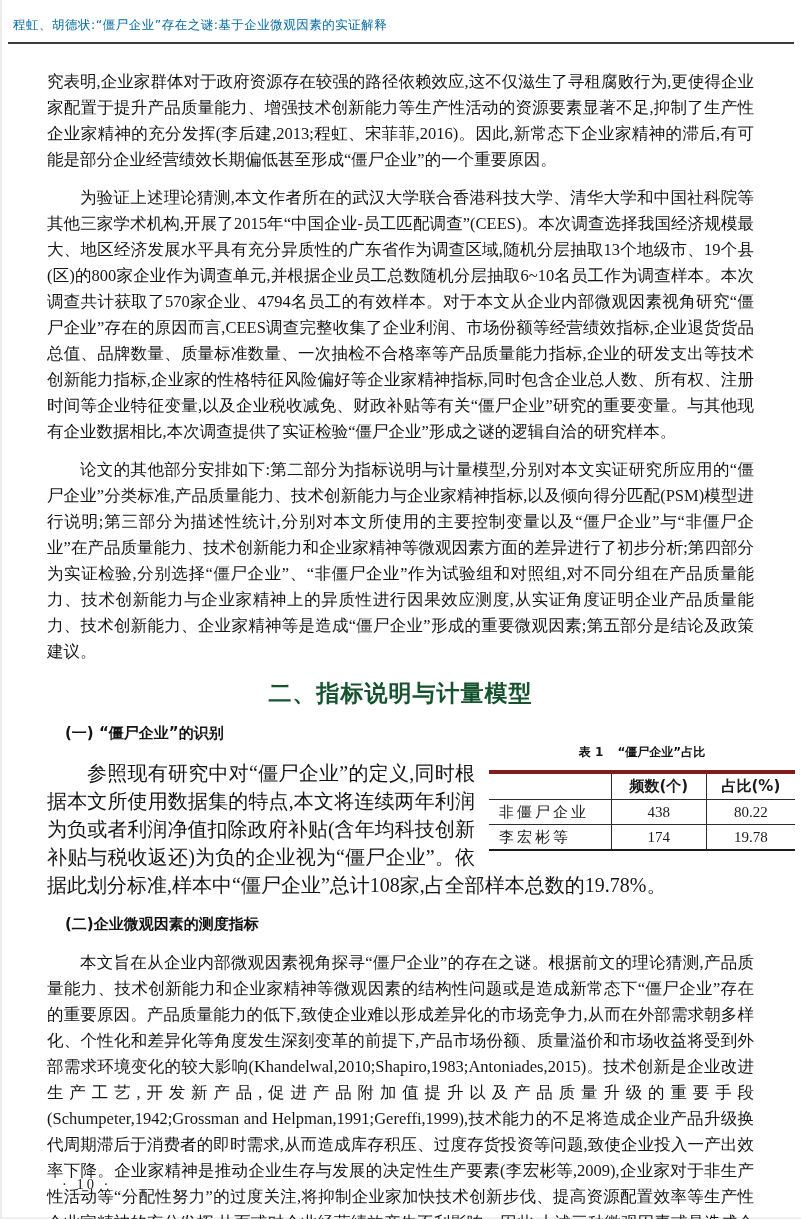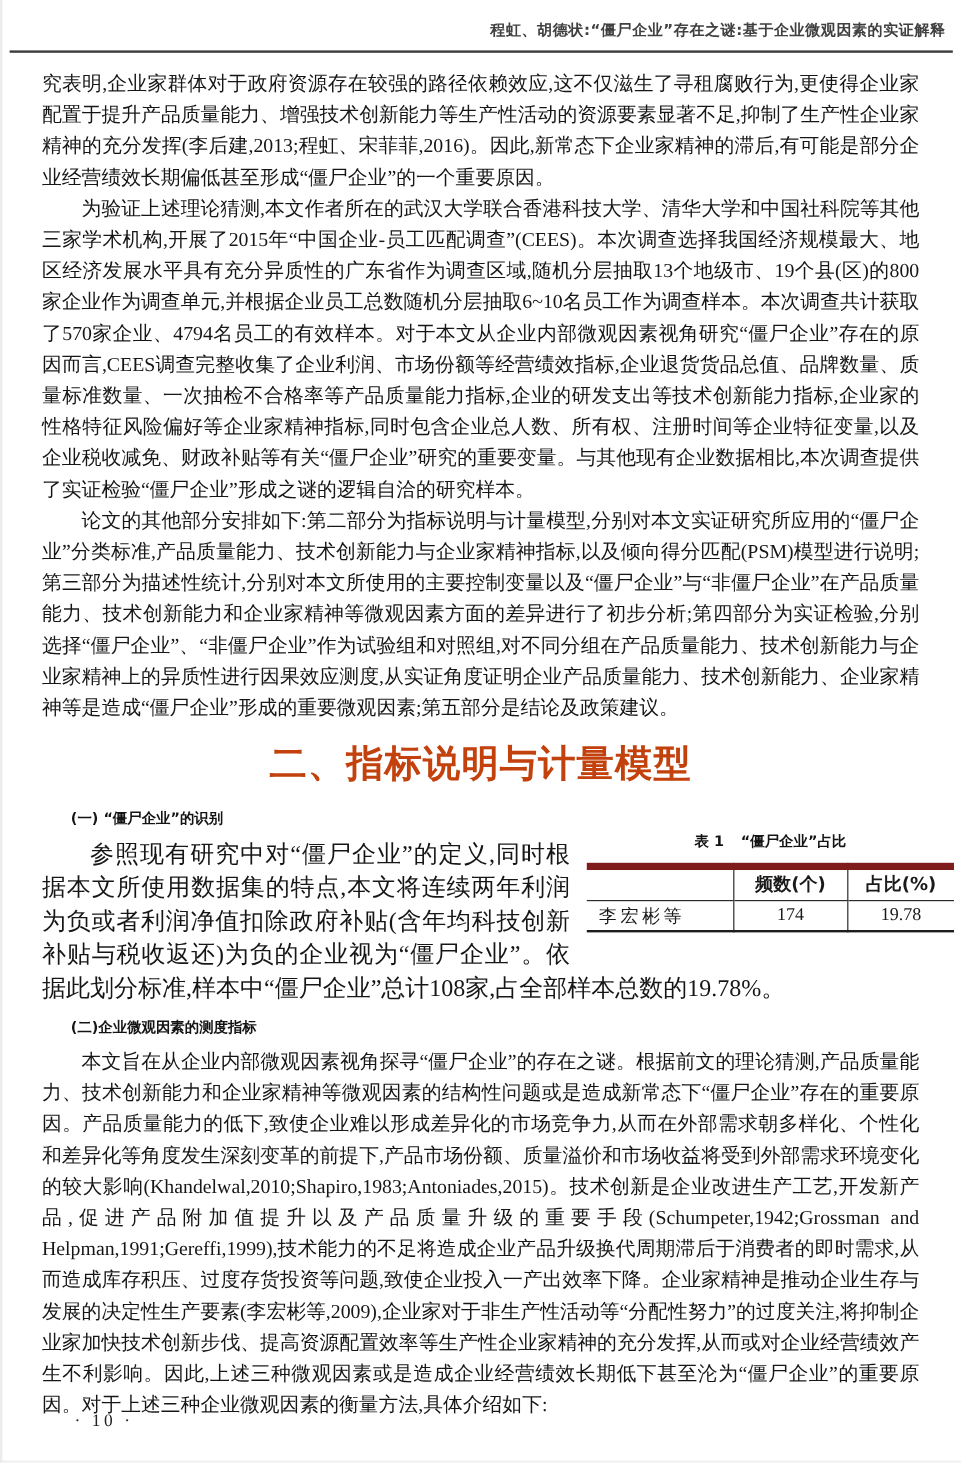--- a/index.html
+++ b/index.html
@@ -8,65 +8,65 @@
     width:801px;height:1219px;
     background:#ffffff;
     overflow:hidden;
     box-shadow:inset 2px 0 0 #ececec, inset 0 -2px 0 #f0f0f0;
     color:#1b1b1b;
     font-family:"Liberation Serif","DejaVu Serif",serif;
   }
   .running-header{
     position:absolute;top:17px;left:13px;right:13px;
     font-family:"DejaVu Sans","Liberation Sans",sans-serif;
-    font-weight:bold;font-size:12.5px;color:#404040;
-    letter-spacing:.5px;white-space:nowrap;text-align:right;
+    font-weight:normal;font-size:12.5px;color:#0369a1;
+    letter-spacing:.5px;white-space:nowrap;
   }
   .header-rule{
     position:absolute;top:42px;left:8px;right:7px;height:2px;
     background:#3c3c3c;
   }
   .content{
     position:absolute;top:57px;left:35px;width:731px;
   }
   .content p{
-    margin:0;font-size:16.5px;line-height:26px;
+    margin:12px;font-size:16.5px;line-height:26px;
     text-align:justify;color:#161616;
   }
   .content p.indent{text-indent:2em;}
   .sec-heading{
     margin:13px 0 11px 0;
     font-family:"DejaVu Sans","Liberation Sans",sans-serif;
-    font-weight:bold;font-size:31px;letter-spacing:1px;
-    text-align:center;color:#c2410c;
+    font-weight:bold;font-size:23px;letter-spacing:1px;
+    text-align:center;color:#14532d;
   }
   .sub-heading{
     margin:1px 0 2px 0;
     font-family:"DejaVu Sans","Liberation Sans",sans-serif;
-    font-weight:bold;font-size:12px;line-height:27px;
+    font-weight:bold;font-size:15px;line-height:27px;
     text-indent:2em;color:#141414;
   }
   .sub-heading.clear{clear:both;margin-top:5px;}
   .sec1 p{line-height:28px;font-size:20px;}
   .sub2-body{line-height:26px;}
   
   .table-float{
     float:right;width:306px;
     margin:24px -29px 10px 14px;
   }
   .table-caption{
     text-align:center;
     font-family:"DejaVu Sans","Liberation Sans",sans-serif;
     font-weight:bold;font-size:12px;color:#141414;
     margin:0 0 9px 0;white-space:nowrap;
   }
   .table-caption .cap-label{margin-right:14px;}
   table.data-table{
     width:100%;border-collapse:collapse;
-    border-top:6px solid #7f1d1d;border-bottom:2px solid #1d1d1d;
+    border-top:4px solid #7f1d1d;border-bottom:2px solid #1d1d1d;
     font-size:15px;color:#1a1a1a;
   }
   table.data-table th, table.data-table td{
     height:24px;padding:0 4px;
     border-bottom:1px solid #2c2c2c;
     text-align:center;vertical-align:middle;
   }
   table.data-table thead th{
     font-family:"DejaVu Sans","Liberation Sans",sans-serif;
     font-weight:bold;height:25px;
@@ -114,20 +114,25 @@
             </colgroup>
           <thead>
             <tr>
               <th class="lbl"></th>
               <th>频数(个)</th>
               <th>占比(%)</th>
             </tr>
           </thead>
           <tbody>
             <tr>
+              <td class="lbl">非僵尸企业</td>
+              <td>438</td>
+              <td>80.22</td>
+            </tr>
+            <tr>
               <td class="lbl">李宏彬等</td>
               <td>174</td>
               <td>19.78</td>
             </tr>
           </tbody>
         </table>
       </aside>
 
       <h3 class="sub-heading">(一) “僵尸企业”的识别</h3>
       <p class="indent">参照现有研究中对“僵尸企业”的定义,同时根据本文所使用数据集的特点,本文将连续两年利润为负或者利润净值扣除政府补贴(含年均科技创新补贴与税收返还)为负的企业视为“僵尸企业”。依据此划分标准,样本中“僵尸企业”总计108家,占全部样本总数的19.78%。</p>

